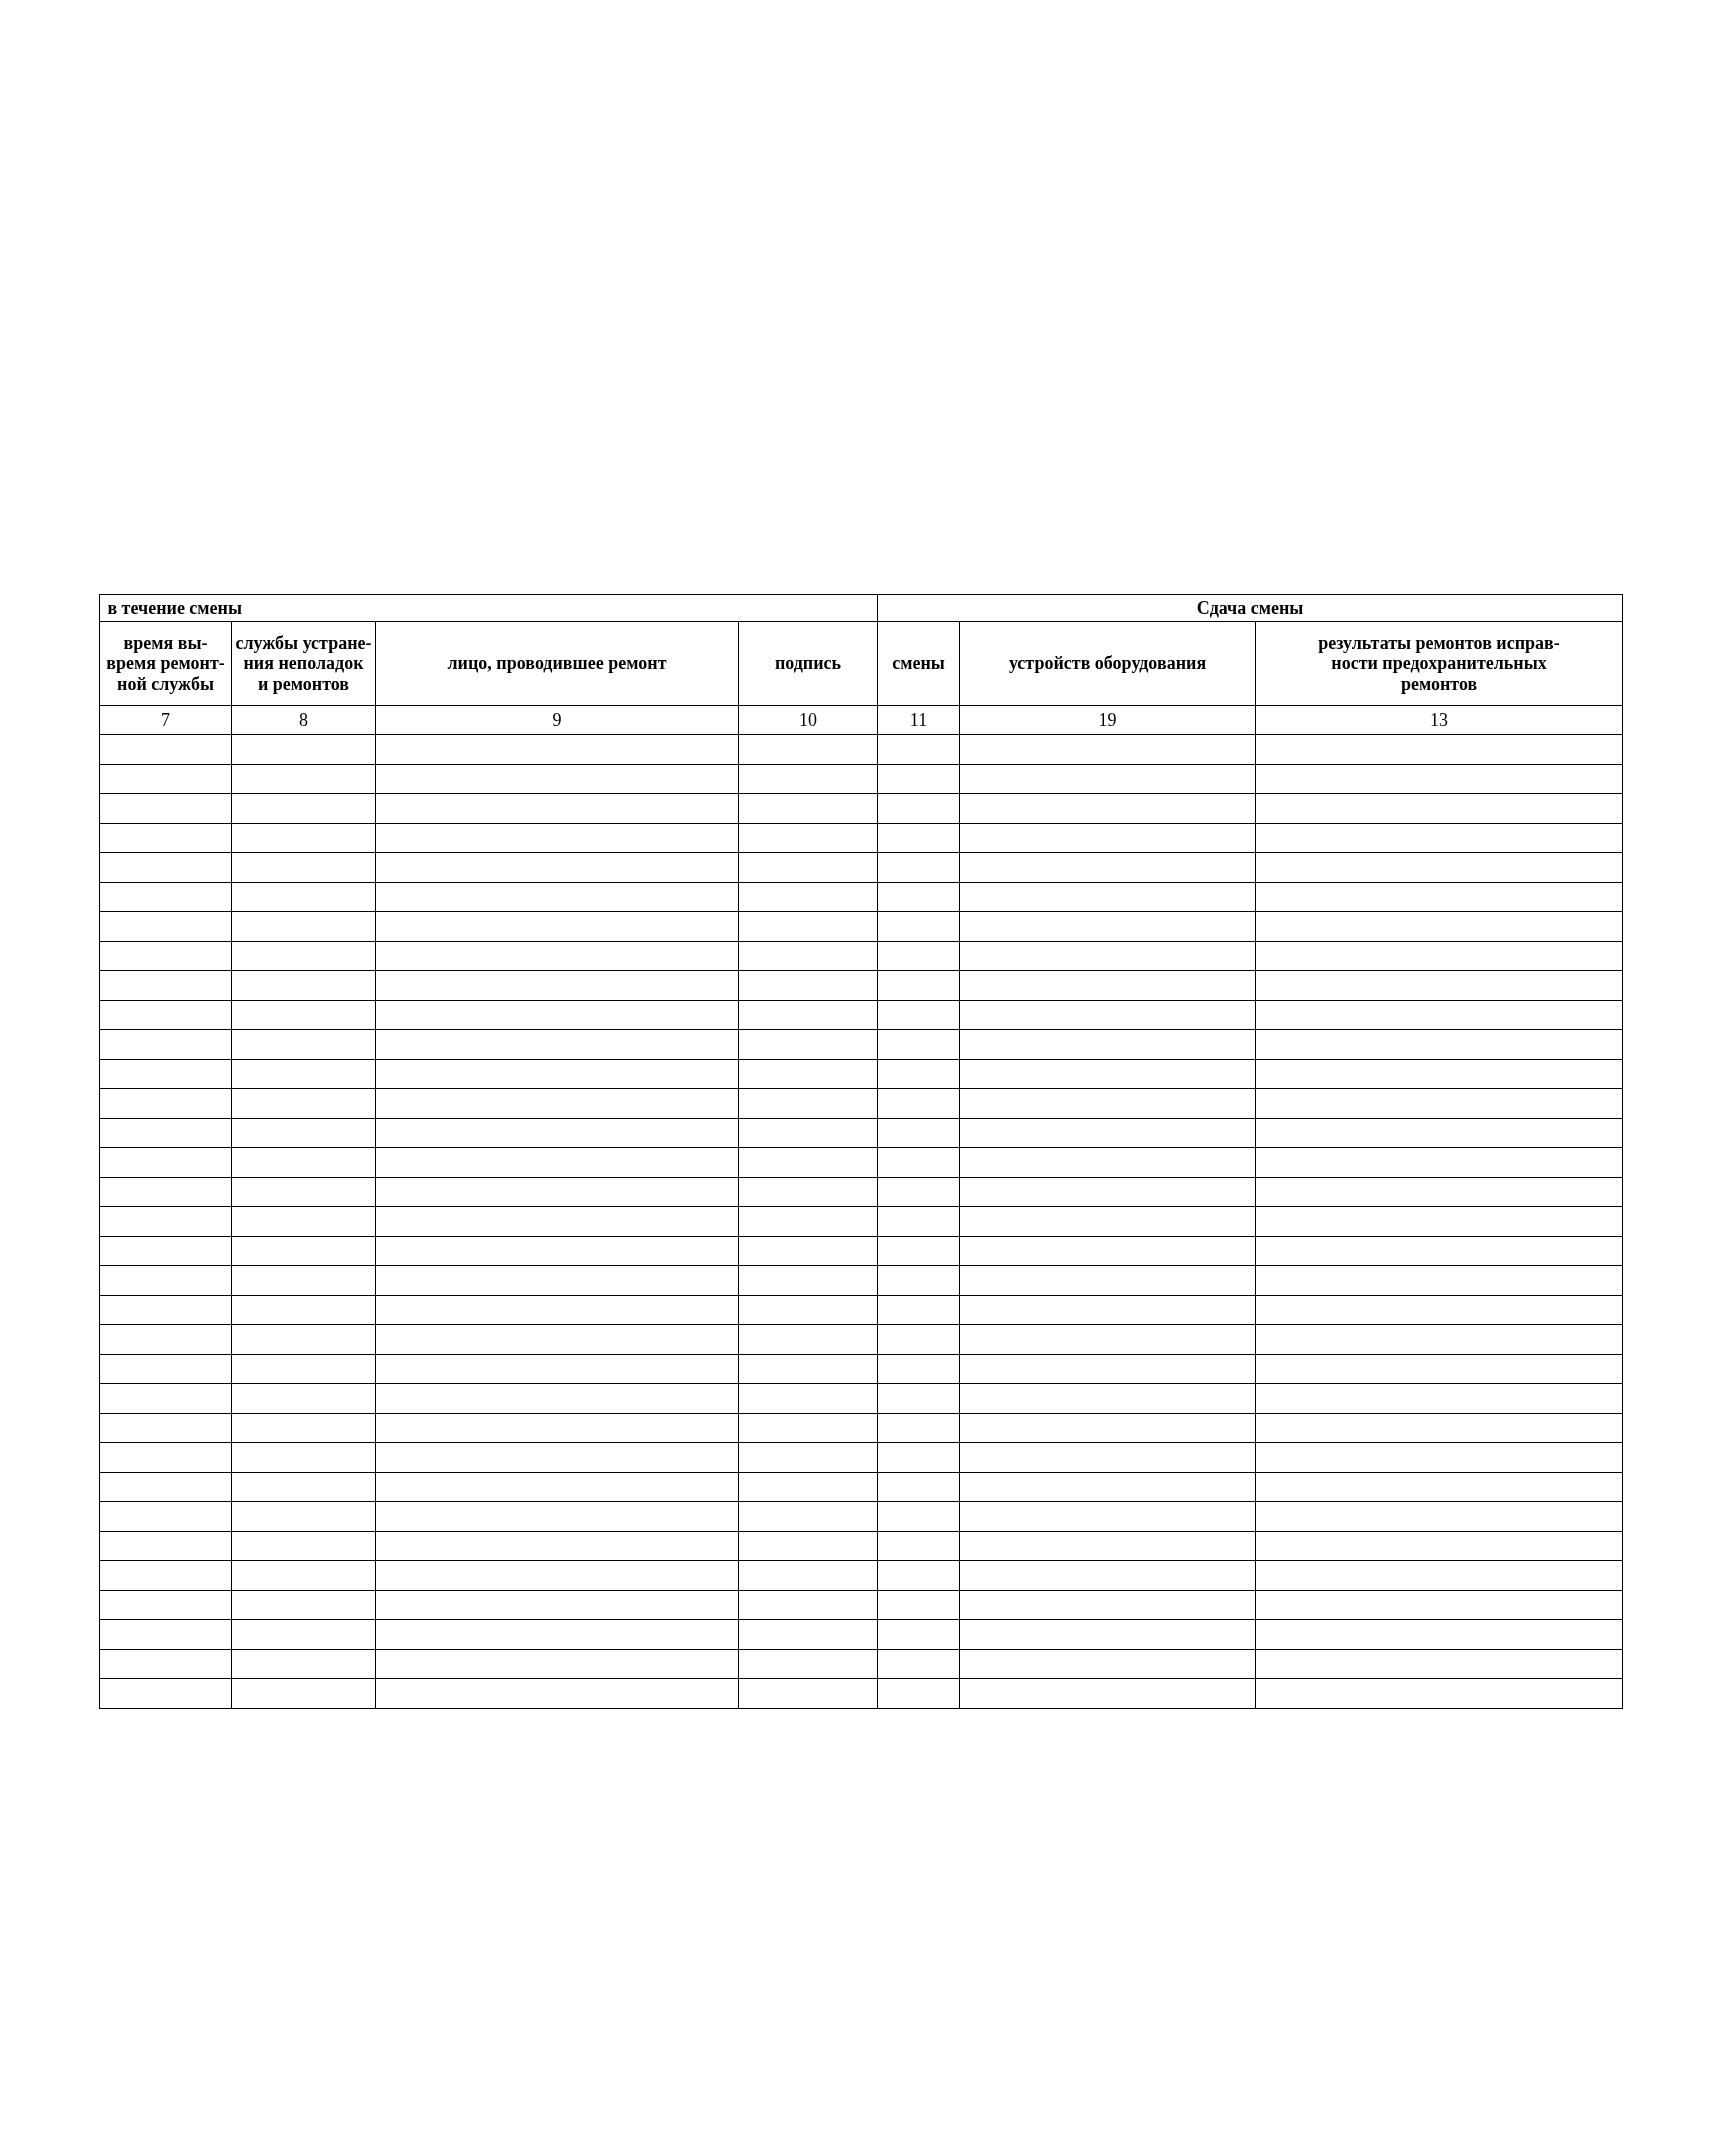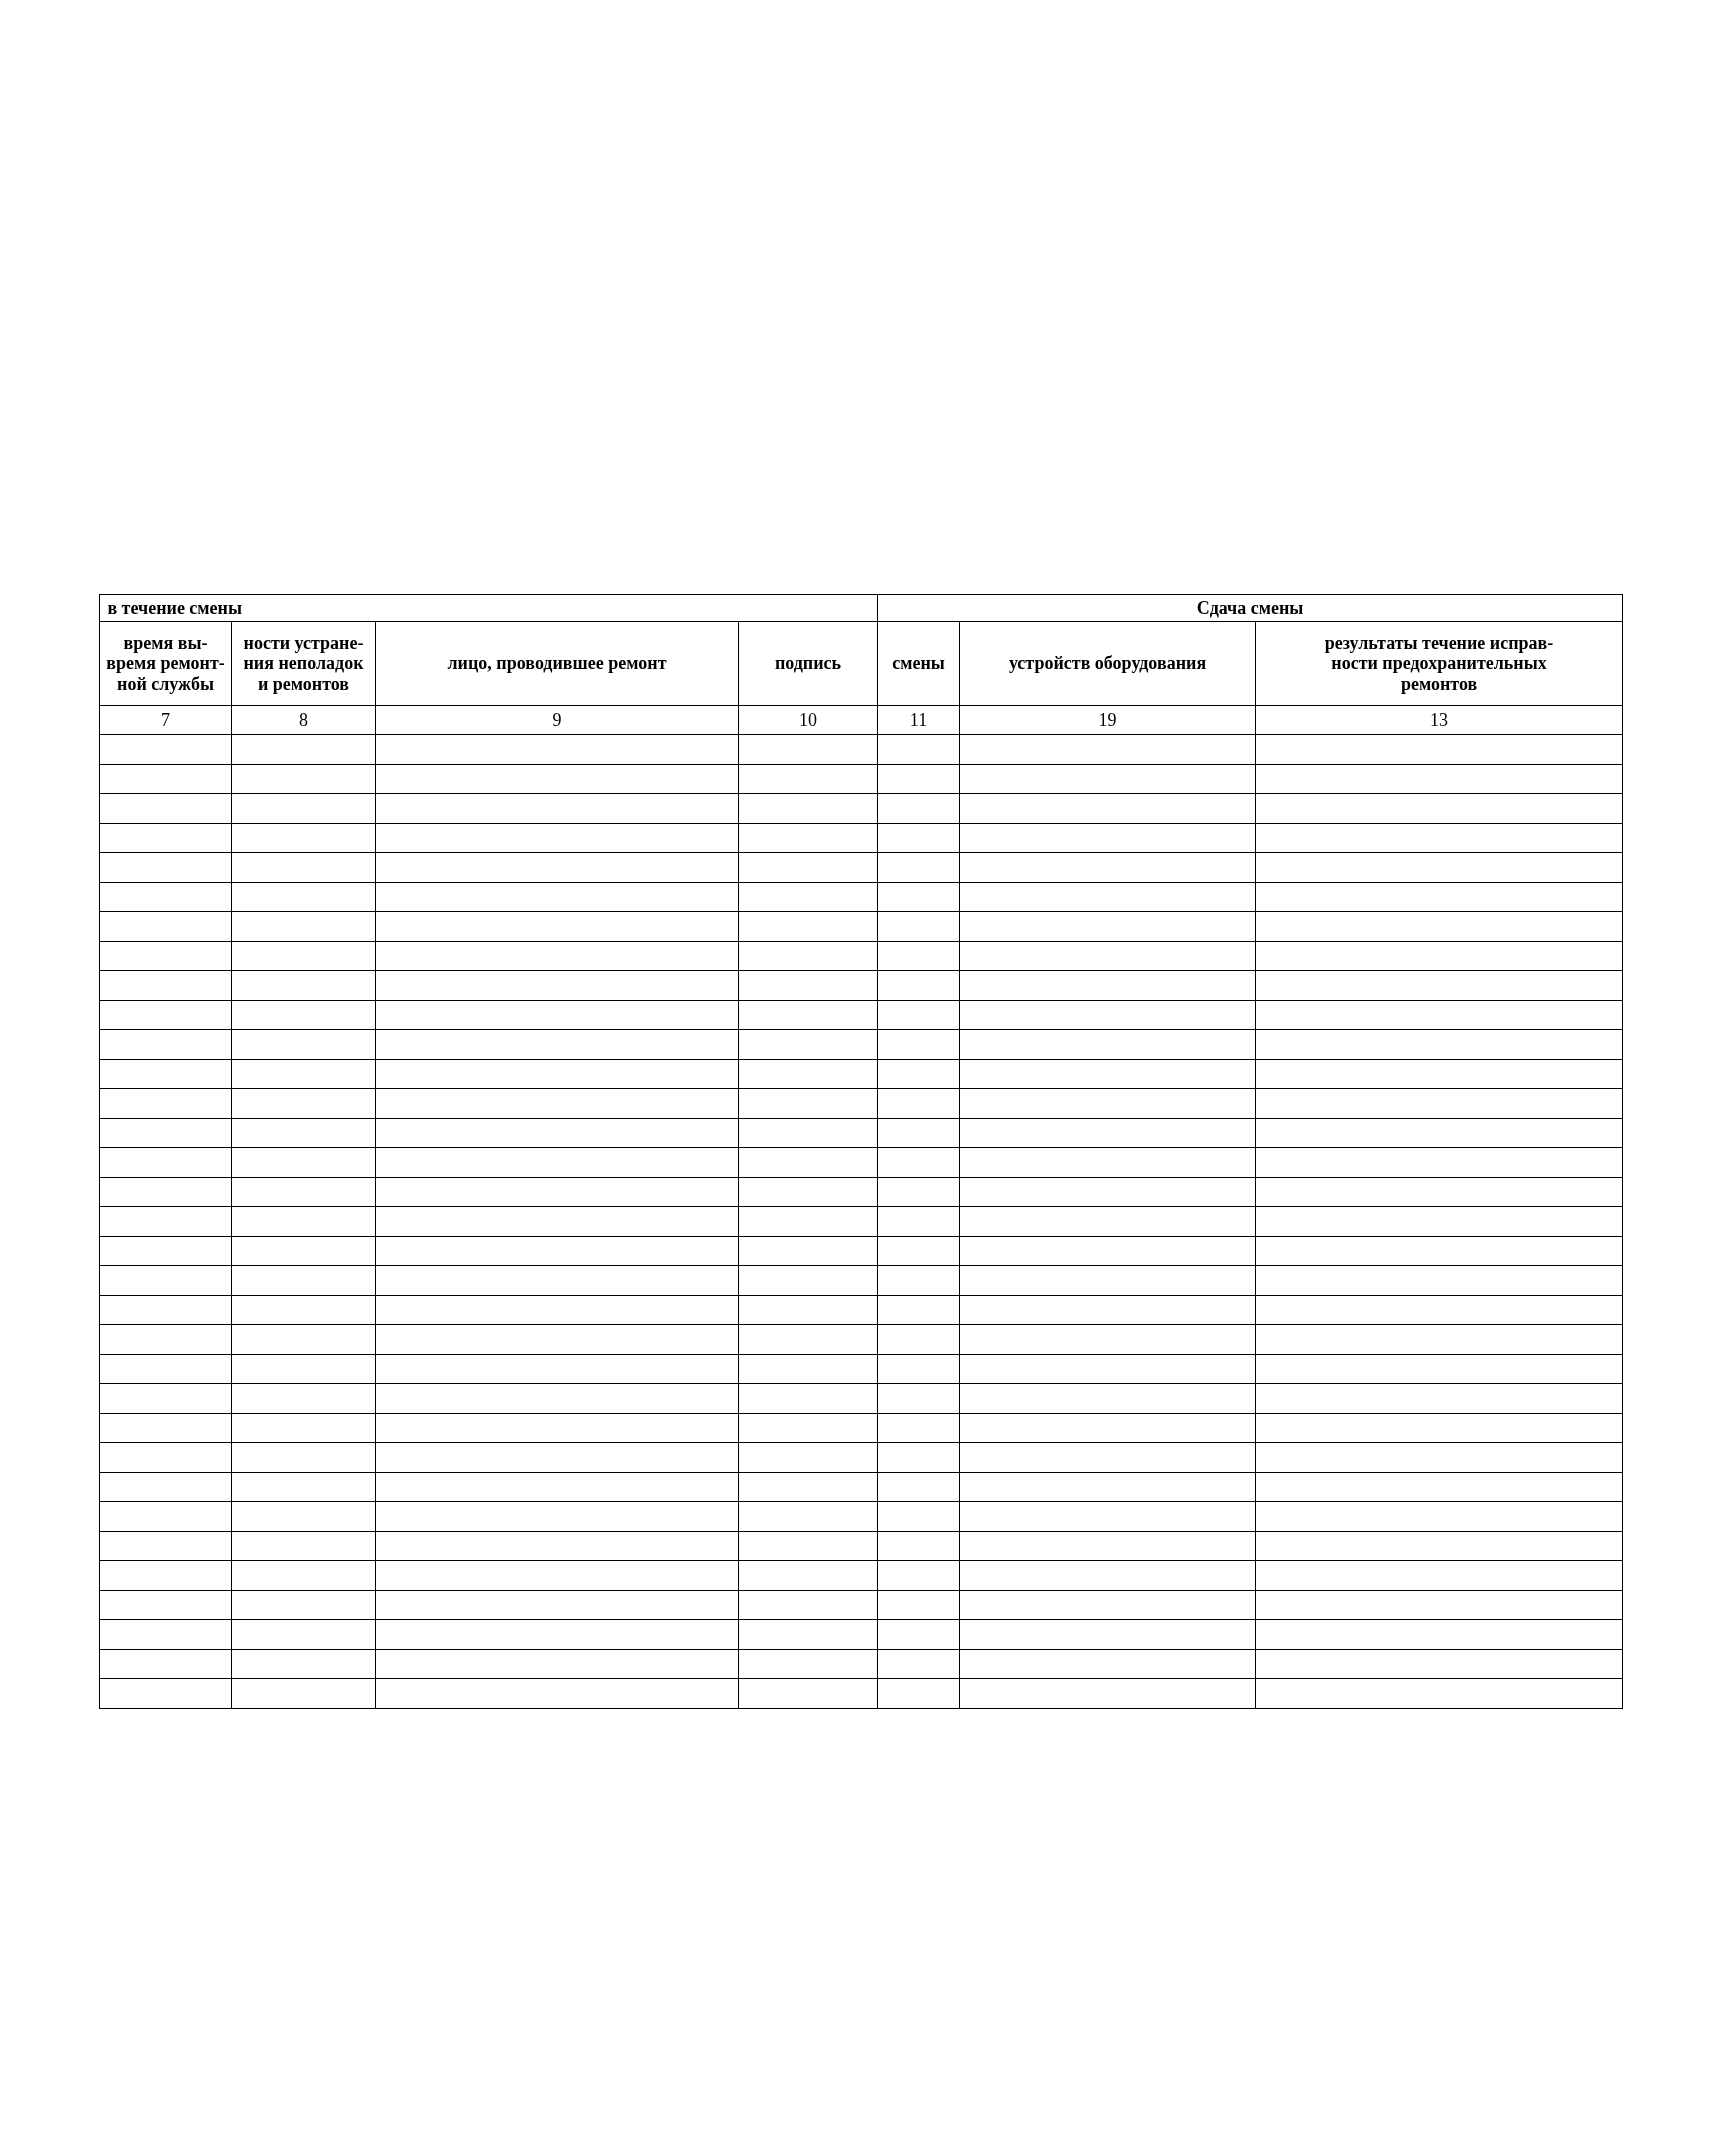--- a/index.html
+++ b/index.html
@@ -93,38 +93,38 @@
         <td colspan="3" class="no-right">Сдача смены</td>
       </tr>
 
       <tr>
         <td class="hdr no-left">
           <div>время вы-</div>
           <div>время ремонт-</div>
           <div>ной службы</div>
         </td>
         <td class="hdr">
-          <div>ности устране-</div>
+          <div>службы устране-</div>
           <div>ния неполадок</div>
           <div>и ремонтов</div>
         </td>
         <td class="hdr">
           <div>лицо, проводившее ремонт</div>
         </td>
         <td class="hdr">
           <div>подпись</div>
         </td>
         <td class="hdr">
           <div>смены</div>
         </td>
         <td class="hdr">
           <div>устройств оборудования</div>
         </td>
         <td class="hdr no-right">
-          <div>результаты течение исправ-</div>
+          <div>результаты ремонтов исправ-</div>
           <div>ности предохранительных</div>
           <div>ремонтов</div>
         </td>
       </tr>
 
       <tr class="numrow">
         <td class="no-left">7</td>
         <td>8</td>
         <td>9</td>
         <td>10</td>

